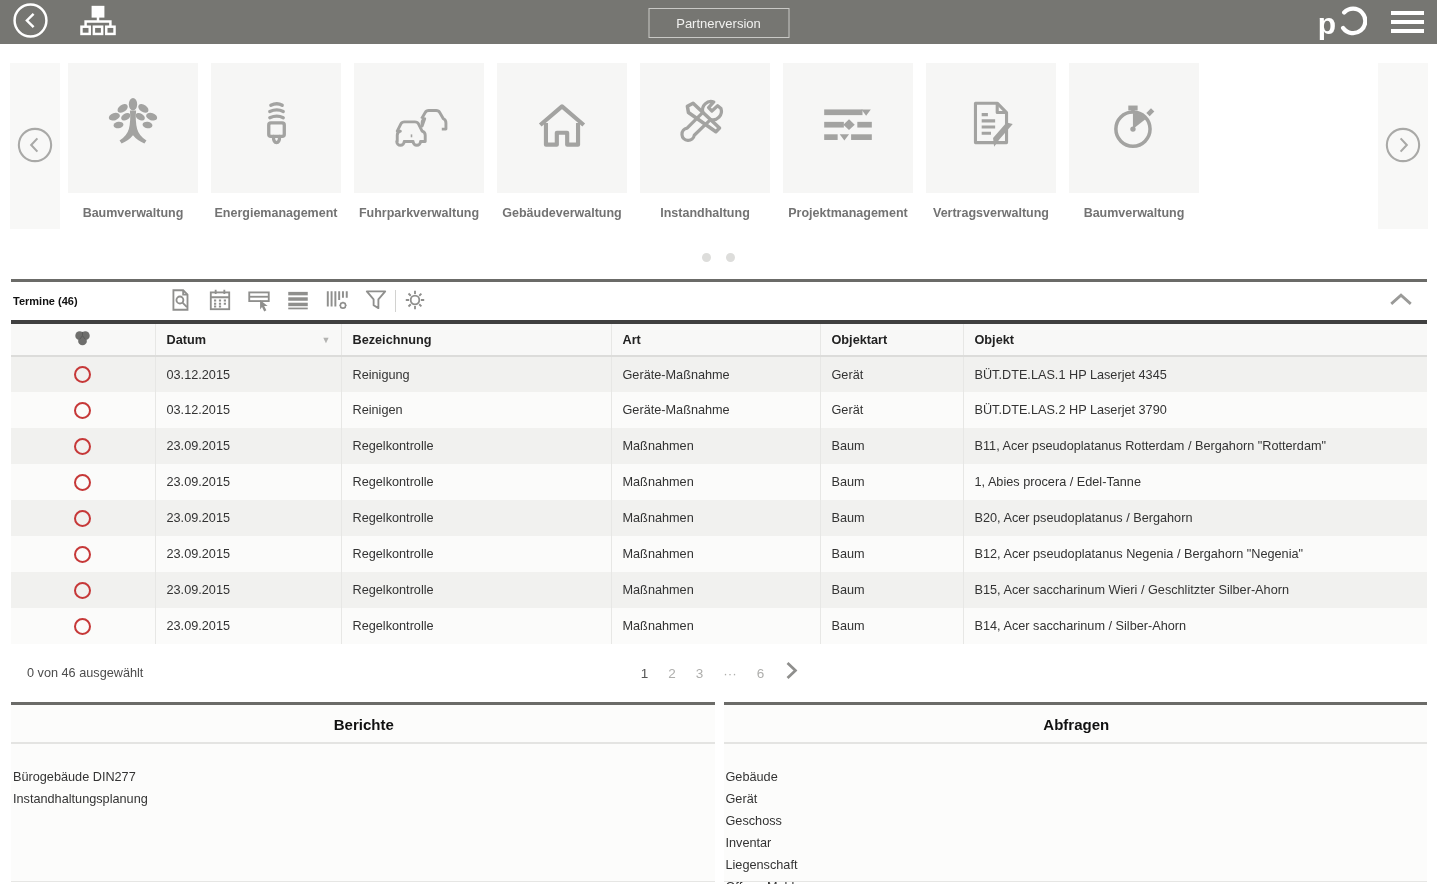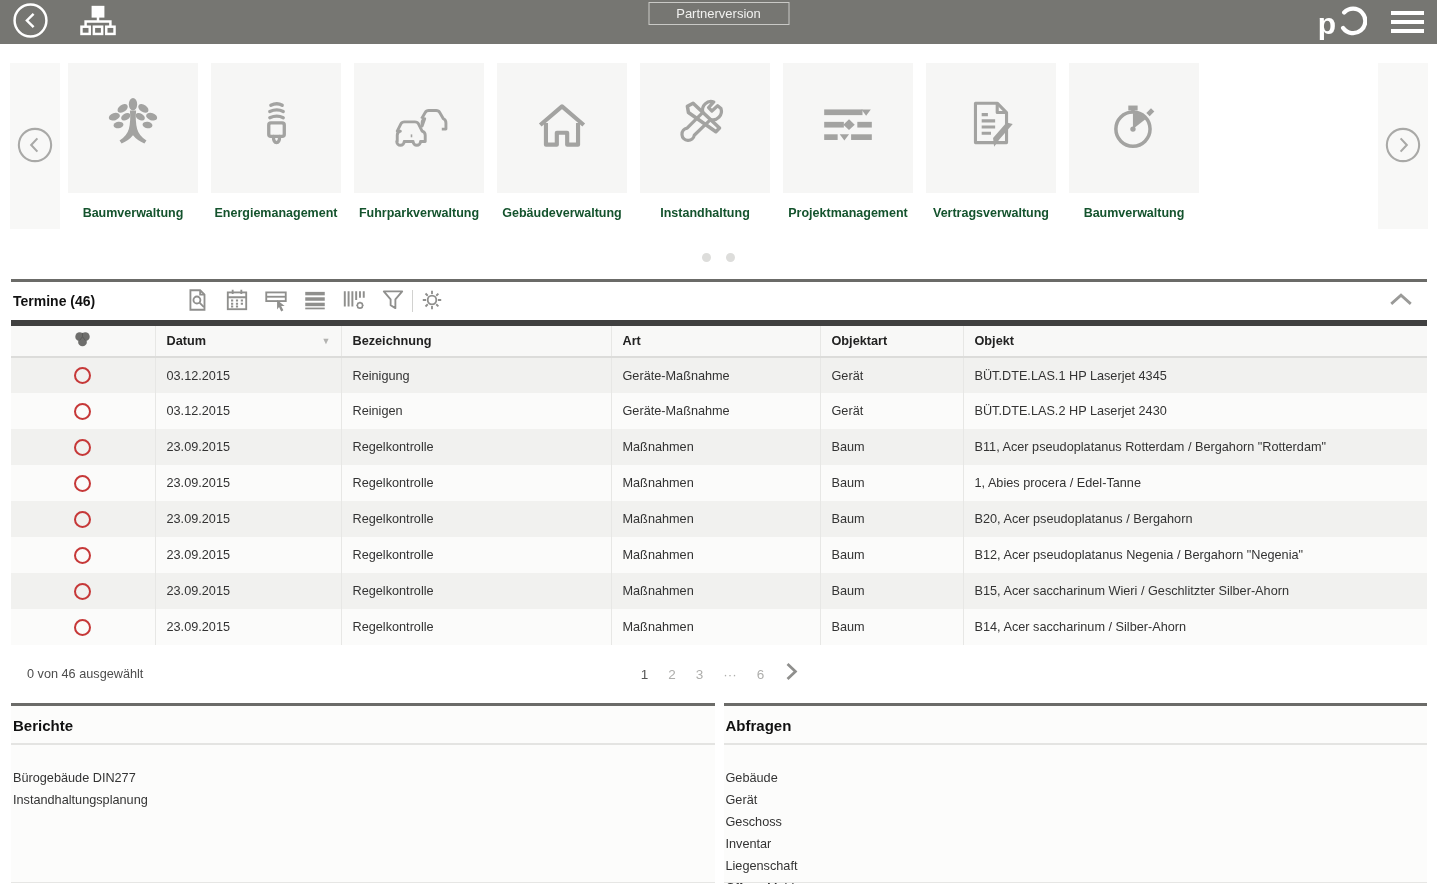--- a/index.html
+++ b/index.html
@@ -3,74 +3,74 @@
 <meta charset="utf-8">
 <style>
   * { box-sizing: border-box; margin: 0; padding: 0; }
   html,body { width:1437px; height:884px; background:#ffffff; overflow:hidden;
               font-family:"Liberation Sans", sans-serif; color:#333; }
 
   
   .topbar { height:44px; background:#767672; display:flex; align-items:center; position:relative; }
   .tb-left { display:flex; align-items:center; gap:30px; padding-left:12px; }
   .icon-btn { background:none; border:none; cursor:pointer; display:flex; align-items:center; }
-  .partner-btn { position:absolute; left:50%; transform:translateX(-50%); top:2px;
-                 width:141px; height:23px; background:transparent; border:1px solid #c9c9c6;
+  .partner-btn { position:absolute; left:50%; transform:translateX(-50%); top:8px;
+                 width:141px; height:30px; background:transparent; border:1px solid #c9c9c6;
                  color:#f2f2f0; font-size:13px; font-family:inherit; cursor:pointer; }
   .tb-right { position:absolute; right:0; top:0; height:44px; display:flex; align-items:center; gap:24px; padding-right:13px; }
   .logo { display:flex; align-items:center; color:#fff; }
   .logo .p { font-size:30px; font-weight:bold; line-height:1; position:relative; top:2px; }
   .burger { display:flex; flex-direction:column; gap:5px; }
   .burger span { display:block; width:33px; height:4px; background:#fff; }
 
   
   .carousel { padding:19px 0 0 10px; display:flex; align-items:flex-start; }
   .nav-tile { width:50px; height:166px; background:#f8f8f7; border:none; cursor:pointer;
               display:flex; align-items:center; justify-content:center; flex:0 0 auto; }
   .nav-tile.right { margin-left:auto; margin-right:9px; }
   .tiles { display:flex; gap:13px; margin-left:8px; }
   .tile { width:130px; flex:0 0 auto; cursor:pointer; }
   .tile .box { width:130px; height:130px; background:#f6f6f5; display:flex; align-items:center; justify-content:center; }
-  .tile .lbl { margin-top:13px; text-align:center; font-size:12.5px; font-weight:bold; color:#14532d; white-space:nowrap; }
+  .tile .lbl { margin-top:13px; text-align:center; font-size:12.5px; font-weight:bold; color:#737373; white-space:nowrap; }
   .dots { display:flex; justify-content:center; gap:15px; margin-top:24px; }
   .dot { width:9px; height:9px; border-radius:50%; background:#dddddb; cursor:pointer; border:none; }
 
   
   .termine { margin:17px 10px 0 11px; border-top:3px solid #6b6b68; }
   .titlebar { display:flex; align-items:center; height:38px; }
-  .titlebar h1 { font-size:14px; color:#111; padding-left:2px; }
+  .titlebar h1 { font-size:11px; color:#111; padding-left:2px; }
   .toolbar { display:flex; align-items:center; gap:9px; margin-left:88px; }
   .tb-icon { background:none; border:none; cursor:pointer; display:flex; align-items:center; padding:0 2px; }
   .tb-divider { width:1px; height:22px; background:#d2d2d0; margin:0 4px; }
   .collapse-btn { margin-left:auto; margin-right:14px; background:none; border:none; cursor:pointer; }
 
   table { width:100%; border-collapse:collapse; table-layout:fixed; }
   th, td { border-right:1px solid #e7e7e5; padding:0 6px 0 11px; font-size:12.7px; text-align:left;
            overflow:hidden; white-space:nowrap; }
   th:last-child, td:last-child { border-right:none; }
-  thead th { background:#f8f8f7; height:34px; border-top:6px solid #404040; border-bottom:2px solid #dcdcda; color:#222; }
+  thead th { background:#f8f8f7; height:34px; border-top:4px solid #404040; border-bottom:2px solid #dcdcda; color:#222; }
   th.c-status, td.c-status { text-align:center; padding:0; }
   .th-flex { display:flex; align-items:center; }
   .sort { margin-left:auto; margin-right:4px; color:#b3b3b1; font-size:9px; }
   tbody tr { height:36px; cursor:pointer; }
   tbody tr.odd { background:#f1f1ef; }
   tbody tr.even { background:#fbfbfa; }
   .status-circle { display:inline-block; width:17px; height:17px; border:2px solid #c63838; border-radius:50%; vertical-align:middle; }
 
   .table-footer { display:flex; align-items:center; height:58px; position:relative; }
   .sel-text { padding-left:16px; font-size:12.7px; color:#4d4d4d; }
   .pager { position:absolute; left:50%; transform:translateX(-50%); display:flex; align-items:center; gap:20px; }
   .page-no { background:none; border:none; font-size:13.5px; color:#aeaeac; cursor:pointer; font-family:inherit; }
   .page-no.current { color:#555; }
   .page-next { background:none; border:none; cursor:pointer; font-size:17px; color:#8f8f8d; font-weight:bold; }
 
   
   .bottom { display:flex; gap:9px; margin:0 10px 0 11px; }
   .panel { flex:1 1 0; border-top:3px solid #6b6b68; background:#fcfcfb; height:180px; border-bottom:1px solid #e6e6e4; }
-  .panel h2 { font-size:15px; color:#111; padding:11px 0 9px 2px; border-bottom:2px solid #e4e4e2; }
+  .panel h2 { font-size:15px; color:#111; padding:11px 0 9px 2px; border-bottom:2px solid #e4e4e2;text-align:center; }
   .panel ul { list-style:none; padding:26px 0 0 2px; }
   .panel li { height:22px; font-size:12.7px; color:#333; cursor:pointer; }
 </style>
 </head>
 <body>
 
 <header class="topbar">
   <div class="tb-left">
     <button class="icon-btn">
       <span>
@@ -361,21 +361,21 @@
           <td>Gerät</td>
           <td>BÜT.DTE.LAS.1 HP Laserjet 4345</td>
         </tr>
 
         <tr class="even">
           <td class="c-status"><span class="status-circle"></span></td>
           <td>03.12.2015</td>
           <td>Reinigen</td>
           <td>Geräte-Maßnahme</td>
           <td>Gerät</td>
-          <td>BÜT.DTE.LAS.2 HP Laserjet 2430</td>
+          <td>BÜT.DTE.LAS.2 HP Laserjet 3790</td>
         </tr>
 
         <tr class="odd">
           <td class="c-status"><span class="status-circle"></span></td>
           <td>23.09.2015</td>
           <td>Regelkontrolle</td>
           <td>Maßnahmen</td>
           <td>Baum</td>
           <td>B11, Acer pseudoplatanus Rotterdam / Bergahorn "Rotterdam"</td>
         </tr>

